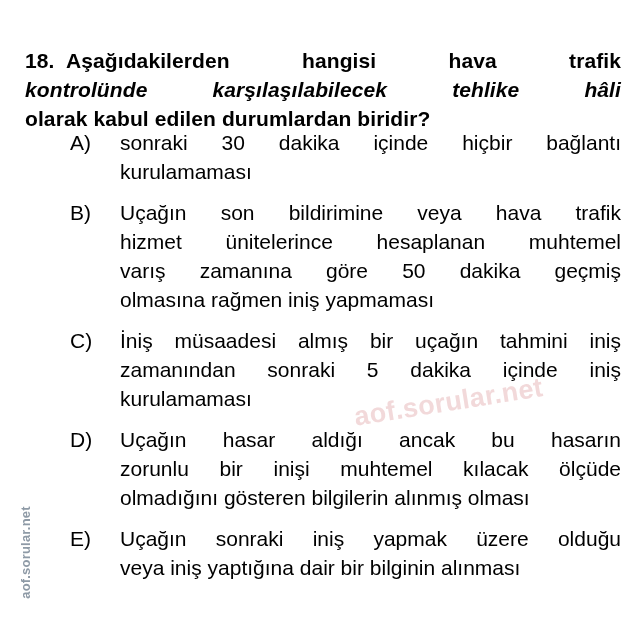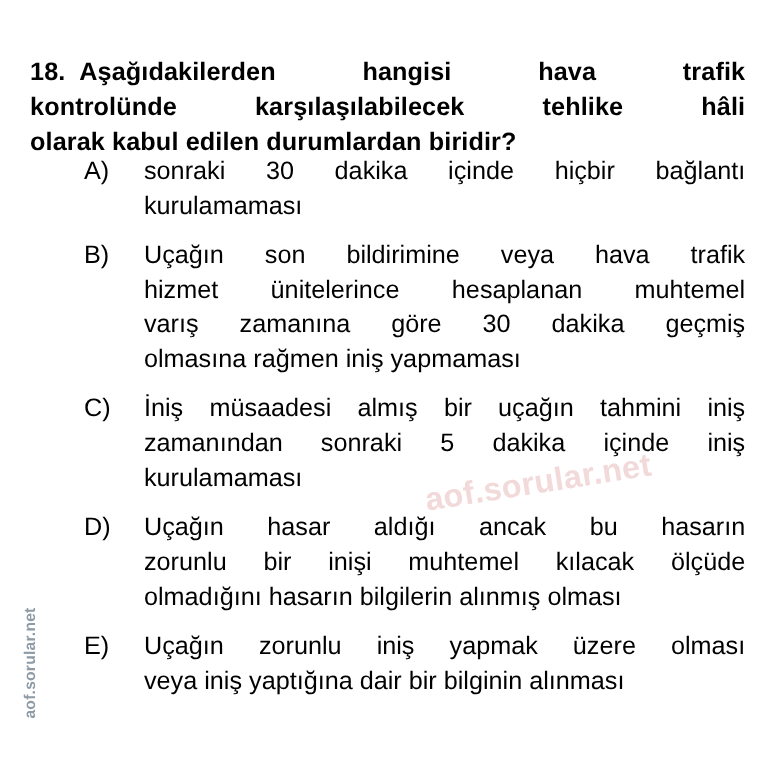--- a/index.html
+++ b/index.html
@@ -43,20 +43,21 @@
     display: inline-block;
     width: 41px;
     font-weight: bold;
   }
   
   .stem .justify-line {
     display: block;
     text-align: justify;
     text-align-last: justify;
     white-space: nowrap;
+    font-style: italic;
   }
   .stem .last-line {
     display: block;
     text-align: left;
     text-align-last: left;
     white-space: nowrap;
   }
   .stem-first {
     display: flex;
     align-items: baseline;
@@ -159,47 +160,47 @@
         <span class="justify-line">sonraki 30 dakika içinde hiçbir bağlantı</span>
         <span class="last-line">kurulamaması</span>
       </span>
     </div>
 
     <div class="option">
       <span class="option-letter">B)</span>
       <span class="option-text">
         <span class="justify-line">Uçağın son bildirimine veya hava trafik</span>
         <span class="justify-line">hizmet ünitelerince hesaplanan muhtemel</span>
-        <span class="justify-line">varış zamanına göre 30 dakika geçmiş</span>
+        <span class="justify-line">varış zamanına göre 50 dakika geçmiş</span>
         <span class="last-line">olmasına rağmen iniş yapmaması</span>
       </span>
     </div>
 
     <div class="option">
       <span class="option-letter">C)</span>
       <span class="option-text">
         <span class="justify-line">İniş müsaadesi almış bir uçağın tahmini iniş</span>
         <span class="justify-line">zamanından sonraki 5 dakika içinde iniş</span>
         <span class="last-line">kurulamaması</span>
       </span>
     </div>
 
     <div class="option">
       <span class="option-letter">D)</span>
       <span class="option-text">
         <span class="justify-line">Uçağın hasar aldığı ancak bu hasarın</span>
         <span class="justify-line">zorunlu bir inişi muhtemel kılacak ölçüde</span>
-        <span class="last-line">olmadığını hasarın bilgilerin alınmış olması</span>
+        <span class="last-line">olmadığını gösteren bilgilerin alınmış olması</span>
       </span>
     </div>
 
     <div class="option">
       <span class="option-letter">E)</span>
       <span class="option-text">
-        <span class="justify-line">Uçağın zorunlu iniş yapmak üzere olması</span>
+        <span class="justify-line">Uçağın sonraki iniş yapmak üzere olduğu</span>
         <span class="last-line">veya iniş yaptığına dair bir bilginin alınması</span>
       </span>
     </div>
 
   </div>
 
   <div id="wm-side">aof.sorular.net</div>
   <div id="wm-center">aof.sorular.net</div>
 
 </div>

